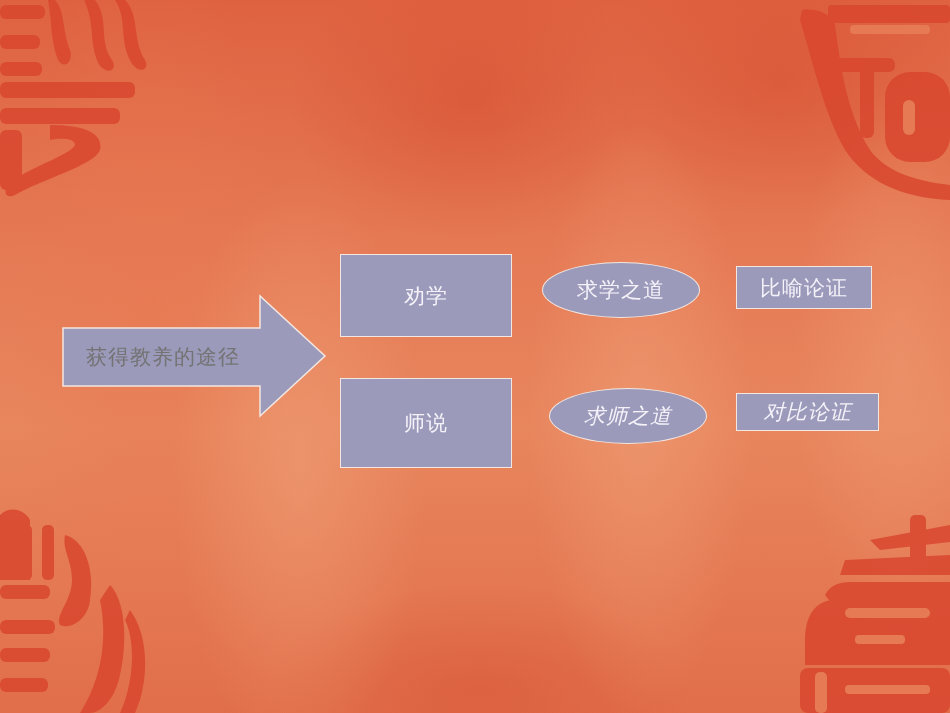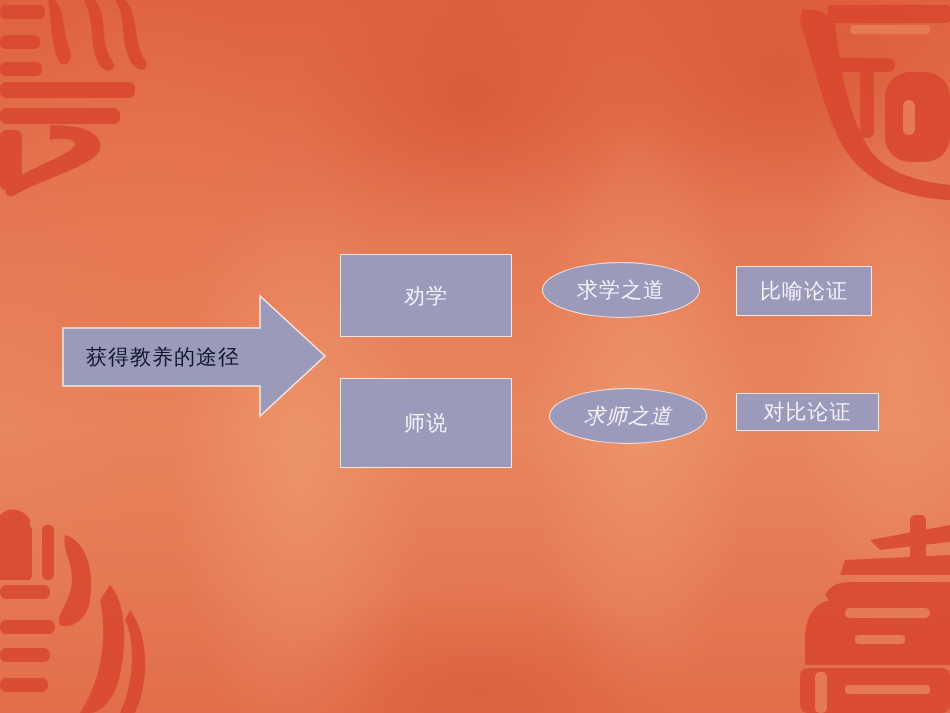--- a/index.html
+++ b/index.html
@@ -23,21 +23,21 @@
       position: absolute; box-sizing: border-box;
       background: #9b9abb; border: 1.5px solid #f4e6e0;
       display: flex; align-items: center; justify-content: center;
       color: #f4f2f8; font-size: 21px; letter-spacing: 1px;
     }
     .ellipse { border-radius: 50%; }
     #arrow { position: absolute; left: 60px; top: 293px; }
     #arrow-label {
       position: absolute; left: 63px; top: 327px; width: 200px; height: 60px;
       display: flex; align-items: center; justify-content: center;
-      color: #0f172a; font-size: 21px; letter-spacing: 1px;
+      color: #737373; font-size: 21px; letter-spacing: 1px;
     }
   </style>
 </head>
 <body>
 
 <div class="seal" style="left:0;top:0;">
   <svg width="170" height="210" viewBox="0 0 170 210">
     <g fill="#d9472f" opacity="0.85">
       <rect x="0" y="5" width="45" height="14" rx="6"></rect>
       <rect x="0" y="35" width="40" height="14" rx="6"></rect>
@@ -107,17 +107,17 @@
 
 <div>
   <svg id="arrow" width="270" height="130" viewBox="0 0 270 130">
     <path class="shape-fill" d="M3 35 L200 35 L200 3 L265 63 L200 123 L200 93 L3 93 Z"></path>
   </svg>
   <div id="arrow-label">获得教养的途径</div>
 </div>
 
 <div class="node" style="left:340px;top:254px;width:172px;height:83px;">劝学</div>
 <div class="node ellipse" style="left:542px;top:262px;width:158px;height:56px;">求学之道</div>
-<div class="node" style="left:736px;top:266px;width:136px;height:50px;">比喻论证</div>
+<div class="node" style="left:736px;top:266px;width:136px;height:43px;">比喻论证</div>
 
 <div class="node" style="left:340px;top:378px;width:172px;height:90px;">师说</div>
 <div class="node ellipse" style="left:549px;top:388px;width:158px;height:56px;font-style:italic;">求师之道</div>
-<div class="node" style="left:736px;top:393px;width:143px;height:38px;">对比论证</div>
+<div class="node" style="left:736px;top:393px;width:143px;height:38px;font-style:italic;">对比论证</div>
 
 </body></html>

